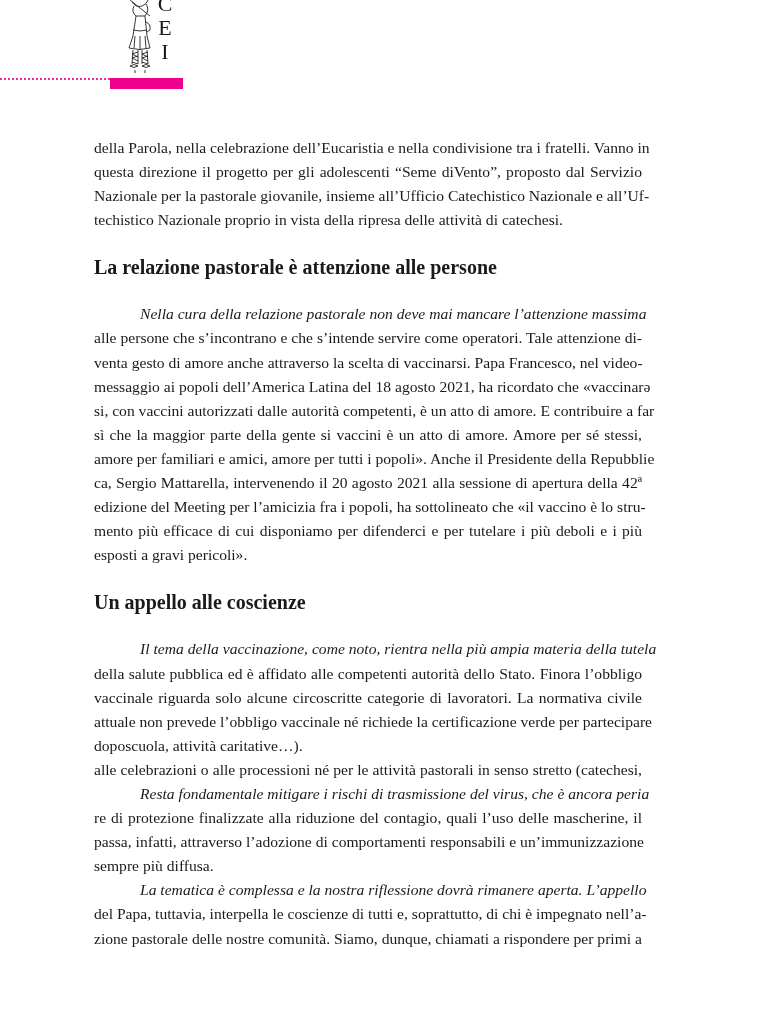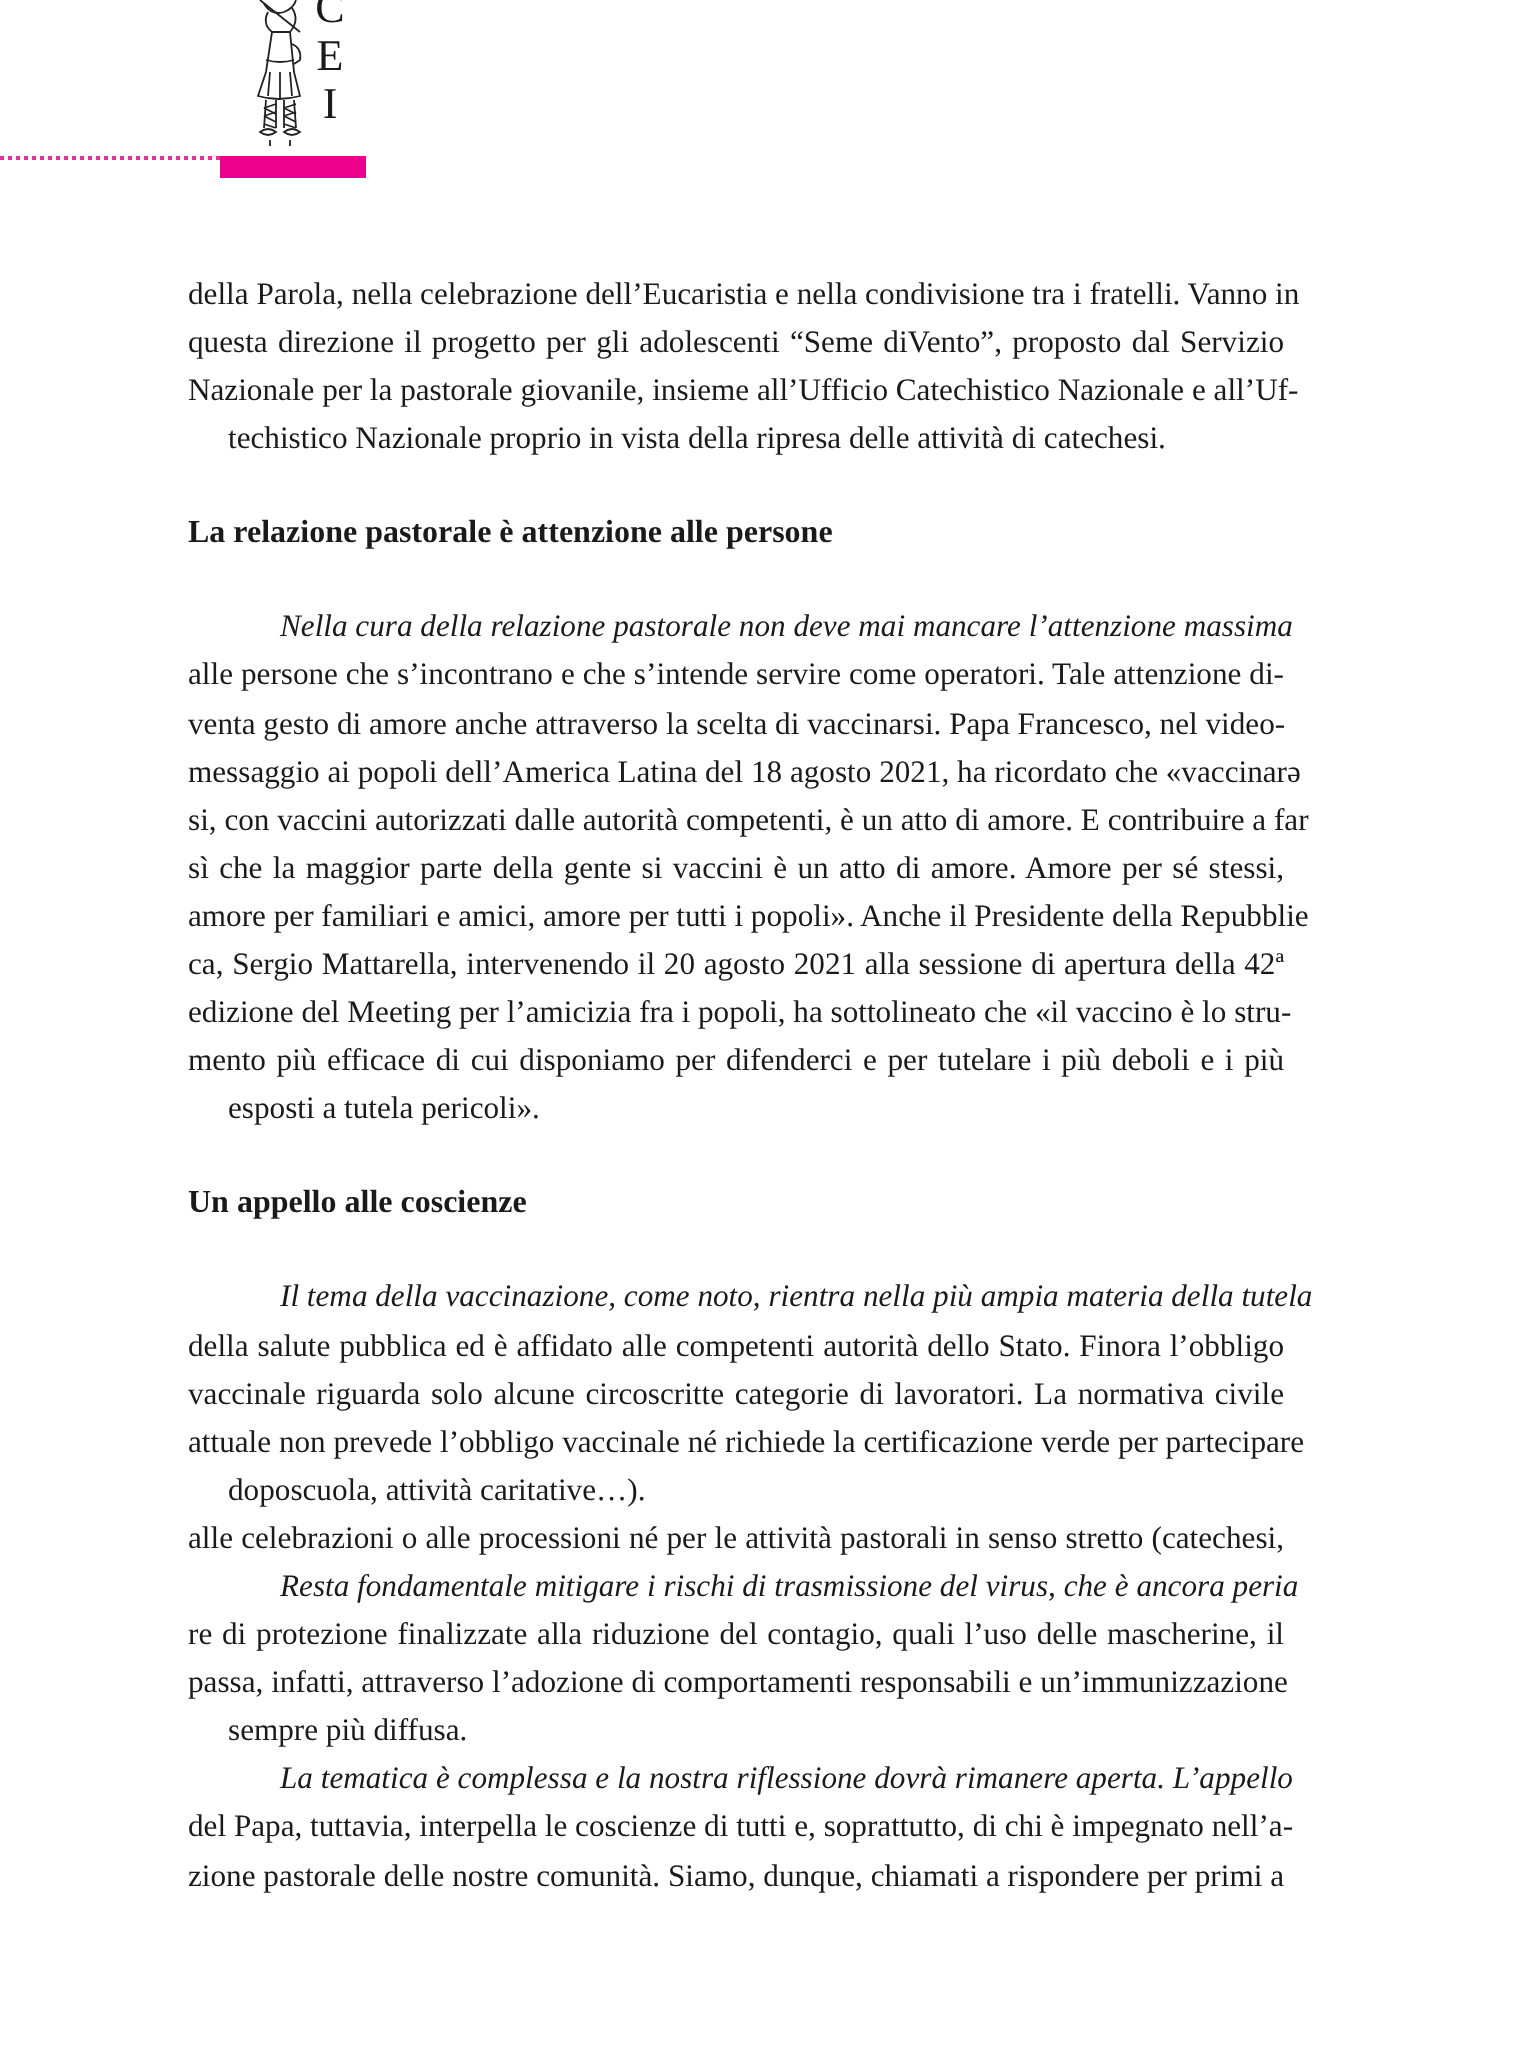--- a/index.html
+++ b/index.html
@@ -25,25 +25,25 @@
   }
   .pink-bar {
     position: absolute; left: 110px; top: 78px; width: 73px; height: 11px;
     background: #ec008c;
   }
   .content {
     position: absolute; left: 94px; top: 136px; width: 548px;
     font-size: 15.6px; line-height: 24.1px; text-align: justify;
   }
   .content h2 {
-    margin: 0; font-size: 16px; font-weight: bold; line-height: 24px;
+    margin: 0; font-size: 20px; font-weight: bold; line-height: 24px;
   }
   .gap { height: 23px; }
   .line { display: block; text-align: justify; text-align-last: justify; white-space: nowrap; }
-  .line.last { text-align-last: left; margin-left: 20px; }
+  .line.last { text-align-last: left; }
   .line.first { padding-left: 46px; font-style: italic; }
 </style>
 </head>
 <body>
 
 <div class="logo">
   <svg width="40" height="74" viewBox="0 0 40 74">
     <g fill="none" stroke="#222" stroke-width="0.9">
       <path d="M12 2 q4 6 10 4 q5 -2 6 -6"></path>
       <path d="M14 6 q-3 6 2 10 M26 4 q4 6 -1 12"></path>
@@ -85,21 +85,21 @@
     <span class="line first">Nella cura della relazione pastorale non deve mai mancare l’attenzione massima</span>
     <span class="line">alle persone che s’incontrano e che s’intende servire come operatori. Tale attenzione di-</span>
     <span class="line">venta gesto di amore anche attraverso la scelta di vaccinarsi. Papa Francesco, nel video-</span>
     <span class="line">messaggio ai popoli dell’America Latina del 18 agosto 2021, ha ricordato che «vaccinarə</span>
     <span class="line">si, con vaccini autorizzati dalle autorità competenti, è un atto di amore. E contribuire a far</span>
     <span class="line">sì che la maggior parte della gente si vaccini è un atto di amore. Amore per sé stessi,</span>
     <span class="line">amore per familiari e amici, amore per tutti i popoli». Anche il Presidente della Repubblie</span>
     <span class="line">ca, Sergio Mattarella, intervenendo il 20 agosto 2021 alla sessione di apertura della 42ª</span>
     <span class="line">edizione del Meeting per l’amicizia fra i popoli, ha sottolineato che «il vaccino è lo stru-</span>
     <span class="line">mento più efficace di cui disponiamo per difenderci e per tutelare i più deboli e i più</span>
-    <span class="line last">esposti a tutela pericoli».</span>
+    <span class="line last">esposti a gravi pericoli».</span>
   </div>
 
   <div class="gap"></div>
   <h2>Un appello alle coscienze</h2>
   <div class="gap"></div>
 
   <div>
     <span class="line first">Il tema della vaccinazione, come noto, rientra nella più ampia materia della tutela</span>
     <span class="line">della salute pubblica ed è affidato alle competenti autorità dello Stato. Finora l’obbligo</span>
     <span class="line">vaccinale riguarda solo alcune circoscritte categorie di lavoratori. La normativa civile</span>

